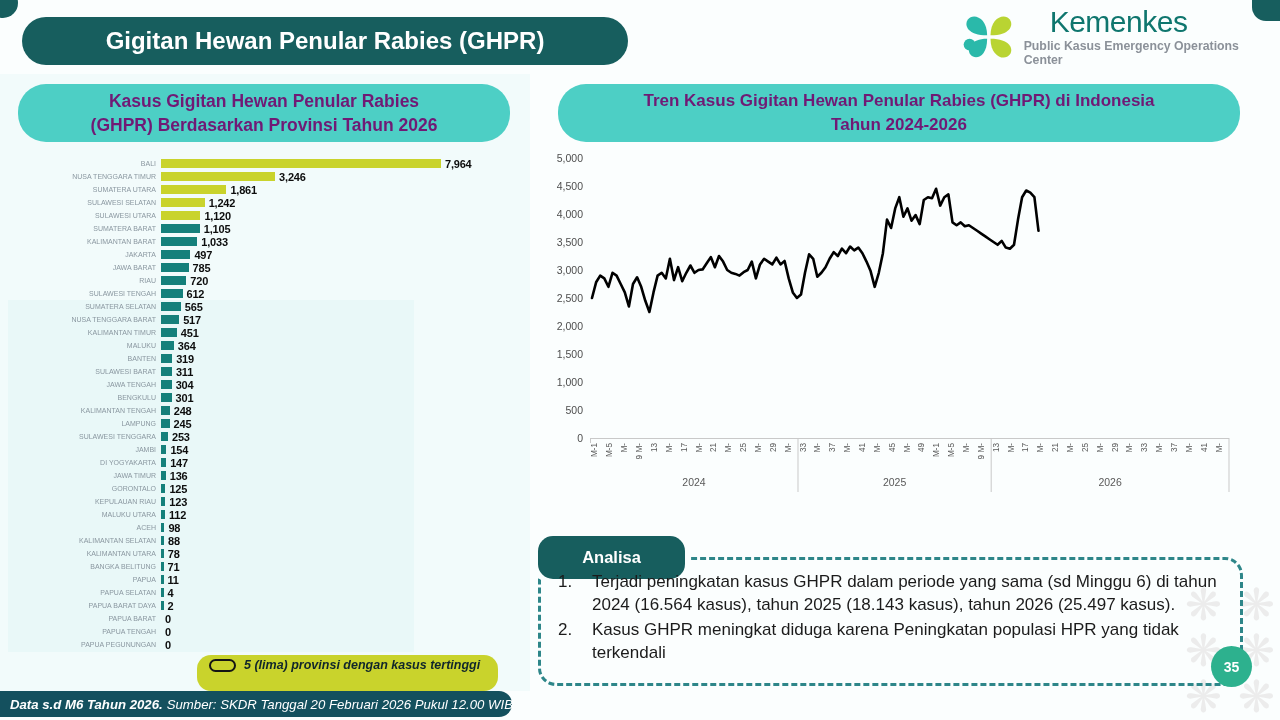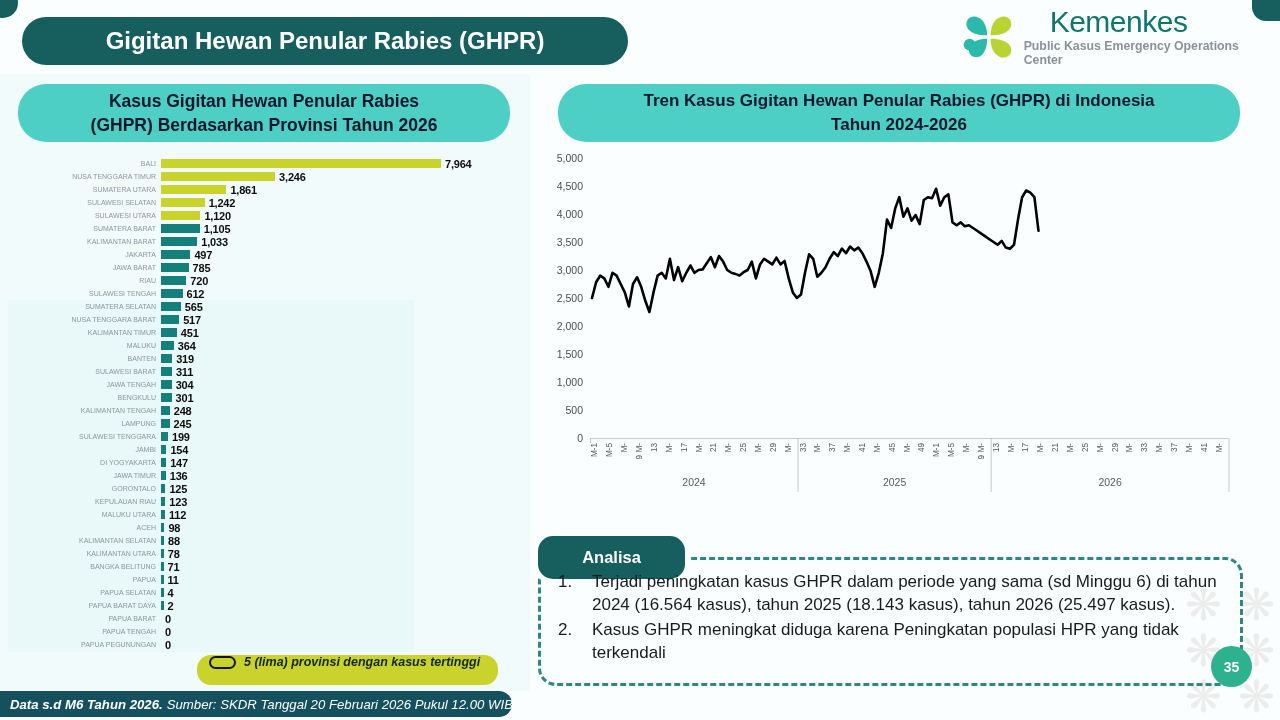--- a/index.html
+++ b/index.html
@@ -13,32 +13,32 @@
   .corner-tr { position:absolute; left:1252px; top:0; width:28px; height:21px; background:#175e5e; border-radius:0 0 0 14px; }
 
   .title-pill { position:absolute; left:22px; top:17px; width:606px; height:48px; background:#175e5e;
     border-radius:26px; color:#ffffff; font-size:24px; font-weight:bold; display:flex; align-items:center; justify-content:center; }
 
   .logo { position:absolute; left:962px; top:6px; width:300px; height:62px; display:flex; align-items:center; gap:8px; }
   .logo svg { width:58px; height:58px; }
   .logo-brand { color:#0f766e; font-size:30px; font-weight:normal; line-height:1; letter-spacing:-0.5px;margin-left:26px; }
   .logo-sub { color:#8b9199; font-size:12.3px; font-weight:bold; margin-top:2px; }
 
-  .panel-head { position:absolute; background:#4dcfc5; border-radius:28px; color:#0f172a; font-weight:bold;
+  .panel-head { position:absolute; background:#4dcfc5; border-radius:28px; color:#701a75; font-weight:bold;
     font-size:17.5px; text-align:center; display:flex; flex-direction:column; justify-content:center; line-height:1.4; }
   .panel-head.left  { left:18px;  top:84px; width:492px; height:58px; }
   .panel-head.right { left:558px; top:84px; width:682px; height:58px; font-size:17px; }
 
   .bar-rows { position:absolute; left:31px; top:157px; width:497px; }
   .brow { display:flex; align-items:center; height:13px; }
   .blabel { width:130px; text-align:right; padding-right:5px; font-size:7px; color:#8a97a0; white-space:nowrap; flex:none; }
   .bbar { height:8.5px; flex:none; }
   .bval { font-size:11px; font-weight:bold; color:#0d0d0d; margin-left:4px; white-space:nowrap; letter-spacing:-0.2px; }
 
-  .legend-pill { position:absolute; left:197px; top:655px; height:30px; padding:0 18px 16px 12px; background:#c9d32c;
+  .legend-pill { position:absolute; left:197px; top:655px; height:36px; padding:0 18px 16px 12px; background:#c9d32c;
     border-radius:14px; display:flex; align-items:center; gap:8px; }
   .legend-swatch { width:27px; height:13px; border:2.5px solid #141414; border-radius:7px; background:#c9d32c; flex:none; }
   .legend-label { font-size:12.5px; font-weight:bold; font-style:italic; color:#10262b; white-space:nowrap; }
 
   .footer-pill { position:absolute; left:0; top:691px; width:512px; height:26px; background:#14505e;
     border-radius:0 13px 13px 0; color:#ffffff; display:flex; align-items:center; padding-left:10px;
     font-size:13.2px; font-style:italic; white-space:nowrap; }
   .footer-pill .fb { font-weight:bold; margin-right:4px; }
 
   .trend-chart { position:absolute; left:545px; top:146px; width:700px; height:360px; }
@@ -203,21 +203,21 @@
         <span class="bval">248</span>
       </div>
       <div class="brow">
         <span class="blabel">LAMPUNG</span>
         <span class="bbar" style="width: 8.61376px; background: rgb(21, 128, 123);"></span>
         <span class="bval">245</span>
       </div>
       <div class="brow">
         <span class="blabel">SULAWESI TENGGARA</span>
         <span class="bbar" style="width: 6.99648px; background: rgb(21, 128, 123);"></span>
-        <span class="bval">199</span>
+        <span class="bval">253</span>
       </div>
       <div class="brow">
         <span class="blabel">JAMBI</span>
         <span class="bbar" style="width: 5.41436px; background: rgb(21, 128, 123);"></span>
         <span class="bval">154</span>
       </div>
       <div class="brow">
         <span class="blabel">DI YOGYAKARTA</span>
         <span class="bbar" style="width: 5.16826px; background: rgb(21, 128, 123);"></span>
         <span class="bval">147</span>

